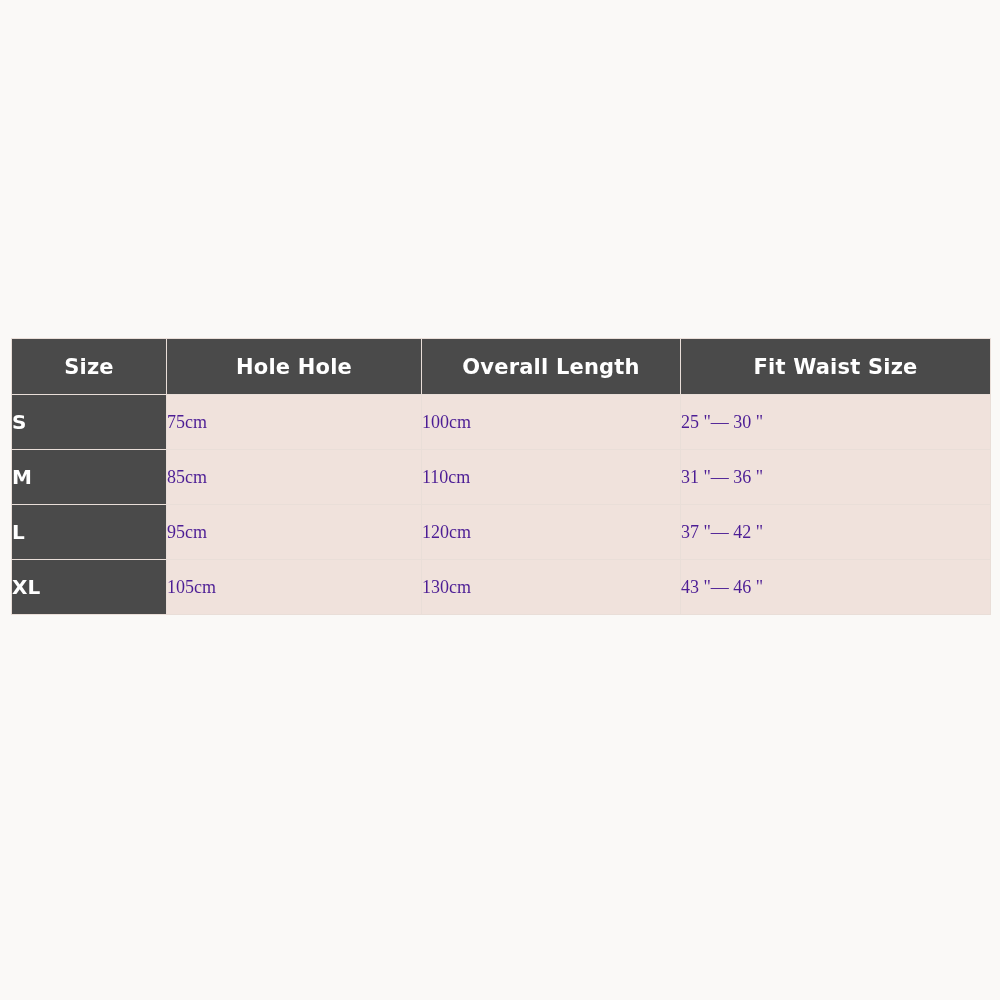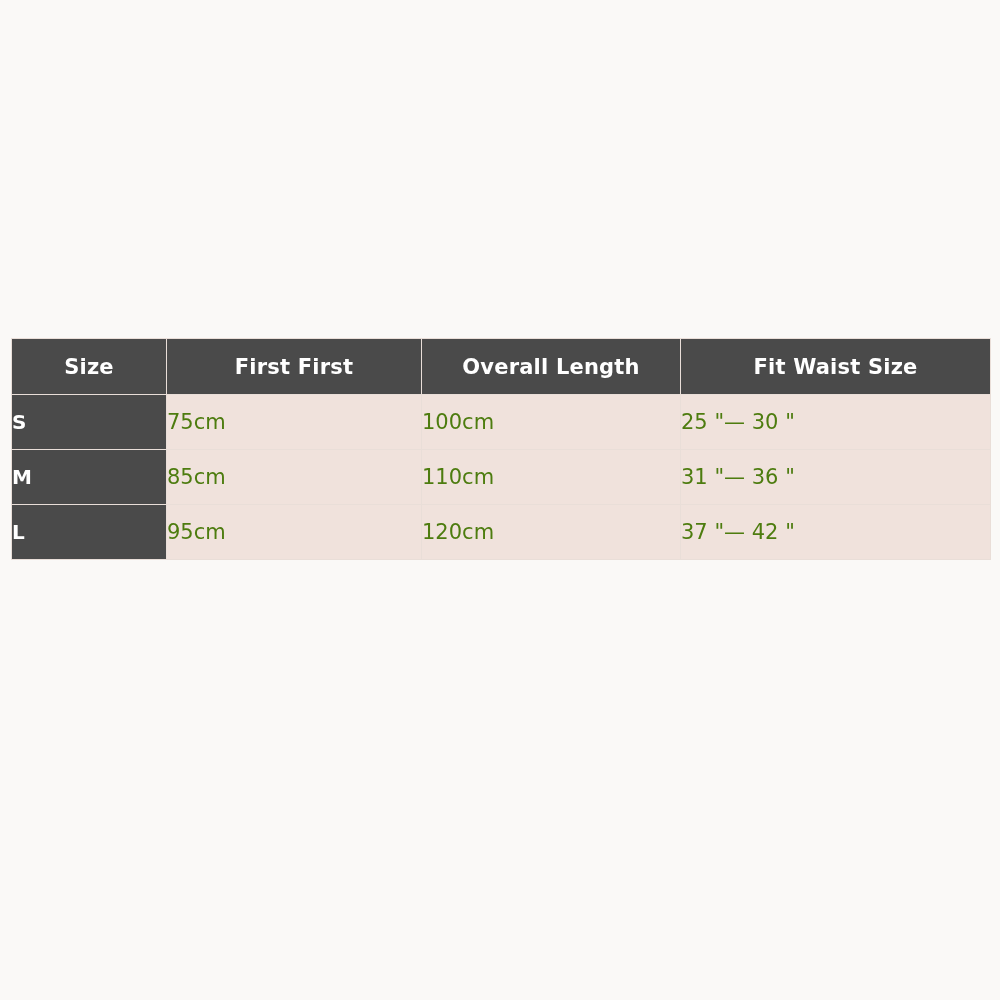--- a/index.html
+++ b/index.html
@@ -52,24 +52,25 @@
   td.size-label {
     background: #4a4a4a;
     color: #ffffff;
     font-size: 20px;
     font-weight: bold;
     height: 55px;
     border: 1px solid #4a4a4a;
   }
   td.data-cell {
     background: #f0e2dc;
-    color: #4d7c0f;
-    font-size: 21px;
+    color: #4c1d95;
+    font-size: 18px;
     height: 55px;
     font-weight: normal;
+    font-family: Liberation Serif, serif;
   }
   col.c1 { width: 155px; }
   col.c2 { width: 255px; }
   col.c3 { width: 259px; }
   col.c4 { width: 310px; }
 </style>
 </head>
 <body>
 
 <div class="page">
@@ -77,21 +78,21 @@
     <table class="size-table">
       <colgroup>
         <col class="c1">
           <col class="c2">
           <col class="c3">
           <col class="c4">
       </colgroup>
       <thead>
         <tr>
           <th>Size</th>
-          <th>First First</th>
+          <th>Hole Hole</th>
           <th>Overall Length</th>
           <th>Fit Waist Size</th>
         </tr>
       </thead>
       <tbody>
         <tr>
           <td class="size-label">S</td>
           <td class="data-cell">75cm</td>
           <td class="data-cell">100cm</td>
           <td class="data-cell">25 "— 30 "</td>
@@ -101,16 +102,22 @@
           <td class="data-cell">85cm</td>
           <td class="data-cell">110cm</td>
           <td class="data-cell">31 "— 36 "</td>
         </tr>
         <tr>
           <td class="size-label">L</td>
           <td class="data-cell">95cm</td>
           <td class="data-cell">120cm</td>
           <td class="data-cell">37 "— 42 "</td>
         </tr>
+        <tr>
+          <td class="size-label">XL</td>
+          <td class="data-cell">105cm</td>
+          <td class="data-cell">130cm</td>
+          <td class="data-cell">43 "— 46 "</td>
+        </tr>
       </tbody>
     </table>
   </div>
 </div>
 
 </body></html>

